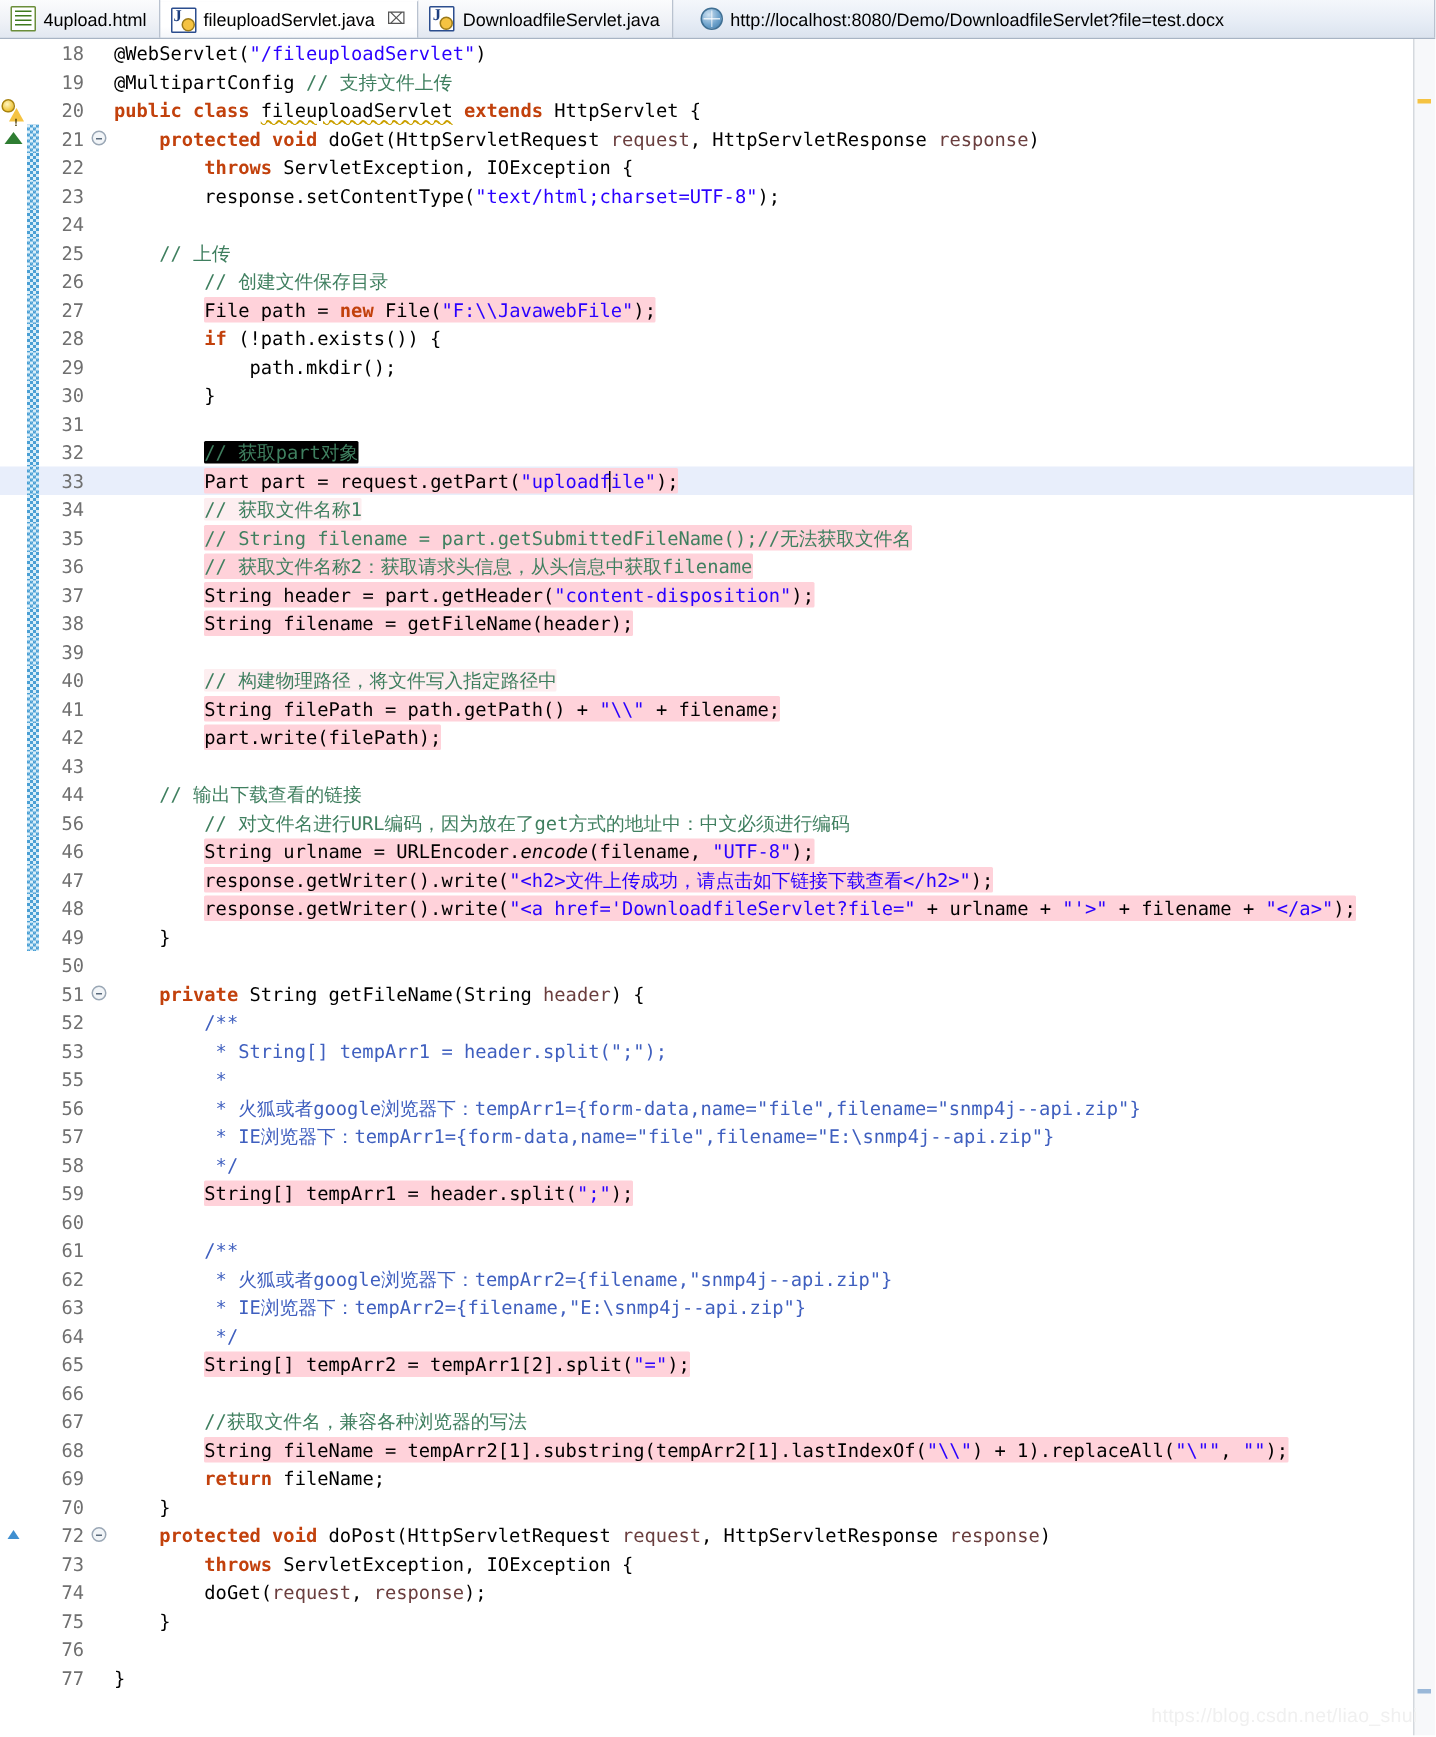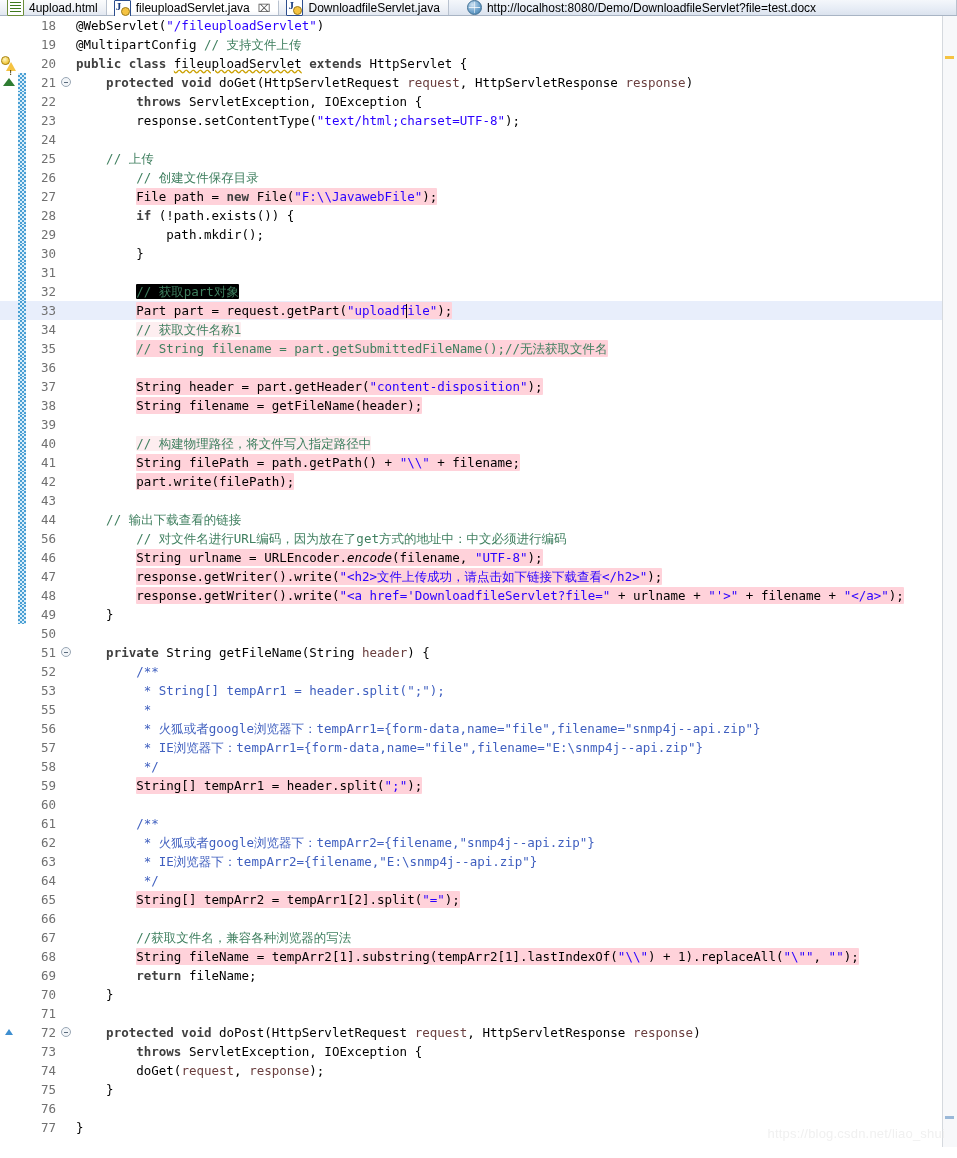--- a/index.html
+++ b/index.html
@@ -10,21 +10,21 @@
   body {
     width: 957px;
     height: 1158px;
     font-family: "DejaVu Sans Mono", "Liberation Mono", monospace;
     overflow: hidden;
     position: relative;
   }
 
   
   .tabbar {
-    height: 16px;
+    height: 26px;
     background: linear-gradient(to bottom, #f6f7f9 0%, #e8ecf2 55%, #dfe5ee 100%);
     border-bottom: 1px solid #a8b4c4;
     display: flex;
     align-items: stretch;
     box-sizing: border-box;
     font-family: "Liberation Sans", sans-serif;
   }
   .tab {
     display: flex;
     align-items: center;
@@ -239,21 +239,21 @@
   .tri-up-sm {
     position: absolute;
     left: 5px; top: 6px;
     width: 0; height: 0;
     border-left: 4px solid transparent;
     border-right: 4px solid transparent;
     border-bottom: 6px solid #3f8fd0;
   }
 
   
-  .kw      { color: #404040; font-weight: bold; }
+  .kw      { color: #c2410c; font-weight: bold; }
   .str     { color: #2a00ff; }
   .cmt     { color: #3f7f5f; }
   .cmt-doc { color: #3f5fbf; }
   .pln     { color: #000000; }
   .prm     { color: #6a3e3e; }
   .mth-it  { font-style: italic; }
   .undl    { text-decoration: underline; text-decoration-style: wavy; text-decoration-color: #caa000; }
 
   
   .hl {
@@ -333,21 +333,21 @@
       <div class="row"><div class="marker"></div><div class="lineno">26</div><div class="fold"></div><div class="code"><span class="pln">        </span><span class="cmt">// 创建文件保存目录</span></div><div class="gutter-change"></div></div>
       <div class="row"><div class="marker"></div><div class="lineno">27</div><div class="fold"></div><div class="code"><span class="pln">        </span><span class="hl"><span class="pln">File </span><span class="pln">path</span><span class="pln"> = </span><span class="kw">new </span><span class="pln">File(</span><span class="str">"F:\\JavawebFile"</span><span class="pln">);</span></span></div><div class="gutter-change"></div></div>
       <div class="row"><div class="marker"></div><div class="lineno">28</div><div class="fold"></div><div class="code"><span class="pln">        </span><span class="kw">if </span><span class="pln">(!path.exists()) {</span></div><div class="gutter-change"></div></div>
       <div class="row"><div class="marker"></div><div class="lineno">29</div><div class="fold"></div><div class="code"><span class="pln">            </span><span class="pln">path.mkdir();</span></div><div class="gutter-change"></div></div>
       <div class="row"><div class="marker"></div><div class="lineno">30</div><div class="fold"></div><div class="code"><span class="pln">        </span><span class="pln">}</span></div><div class="gutter-change"></div></div>
       <div class="row"><div class="marker"></div><div class="lineno">31</div><div class="fold"></div><div class="code"></div><div class="gutter-change"></div></div>
       <div class="row"><div class="marker"></div><div class="lineno">32</div><div class="fold"></div><div class="code"><span class="pln">        </span><span style="background:#000000;border-radius:1px;"><span class="cmt">// 获取part对象</span></span></div><div class="gutter-change"></div></div>
       <div class="row current"><div class="marker"></div><div class="lineno">33</div><div class="fold"></div><div class="code"><span class="pln">        </span><span class="hl"><span class="pln">Part </span><span class="pln">part</span><span class="pln"> = </span><span class="pln">request.getPart(</span><span class="str">"uploadfile"</span><span class="pln">);</span></span><span class="cursor" style="position: absolute; left: 332.88px; top: 3px;"></span></div><div class="gutter-change"></div></div>
       <div class="row"><div class="marker"></div><div class="lineno">34</div><div class="fold"></div><div class="code"><span class="pln">        </span><span style="background:#fdeef0;border-radius:1px;"><span class="cmt">// 获取文件名称1</span></span></div><div class="gutter-change"></div></div>
       <div class="row"><div class="marker"></div><div class="lineno">35</div><div class="fold"></div><div class="code"><span class="pln">        </span><span class="hl"><span class="cmt">// String filename = part.getSubmittedFileName();//无法获取文件名</span></span></div><div class="gutter-change"></div></div>
-      <div class="row"><div class="marker"></div><div class="lineno">36</div><div class="fold"></div><div class="code"><span class="pln">        </span></div><div class="gutter-change"></div></div>
+      <div class="row"><div class="marker"></div><div class="lineno">36</div><div class="fold"></div><div class="code"><span class="pln">        </span><span class="hl"><span class="cmt">// 获取文件名称2：获取请求头信息，从头信息中获取filename</span></span></div><div class="gutter-change"></div></div>
       <div class="row"><div class="marker"></div><div class="lineno">37</div><div class="fold"></div><div class="code"><span class="pln">        </span><span class="hl"><span class="pln">String </span><span class="pln">header</span><span class="pln"> = part.getHeader(</span><span class="str">"content-disposition"</span><span class="pln">);</span></span></div><div class="gutter-change"></div></div>
       <div class="row"><div class="marker"></div><div class="lineno">38</div><div class="fold"></div><div class="code"><span class="pln">        </span><span class="hl"><span class="pln">String filename = getFileName(header);</span></span></div><div class="gutter-change"></div></div>
       <div class="row"><div class="marker"></div><div class="lineno">39</div><div class="fold"></div><div class="code"></div><div class="gutter-change"></div></div>
       <div class="row"><div class="marker"></div><div class="lineno">40</div><div class="fold"></div><div class="code"><span class="pln">        </span><span style="background:#fdeef0;border-radius:1px;"><span class="cmt">// 构建物理路径，将文件写入指定路径中</span></span></div><div class="gutter-change"></div></div>
       <div class="row"><div class="marker"></div><div class="lineno">41</div><div class="fold"></div><div class="code"><span class="pln">        </span><span class="hl"><span class="pln">String filePath = path.getPath() + </span><span class="str">"\\"</span><span class="pln"> + filename;</span></span></div><div class="gutter-change"></div></div>
       <div class="row"><div class="marker"></div><div class="lineno">42</div><div class="fold"></div><div class="code"><span class="pln">        </span><span class="hl"><span class="pln">part.write(filePath);</span></span></div><div class="gutter-change"></div></div>
       <div class="row"><div class="marker"></div><div class="lineno">43</div><div class="fold"></div><div class="code"></div><div class="gutter-change"></div></div>
       <div class="row"><div class="marker"></div><div class="lineno">44</div><div class="fold"></div><div class="code"><span class="pln">    </span><span class="cmt">// 输出下载查看的链接</span></div><div class="gutter-change"></div></div>
       <div class="row"><div class="marker"></div><div class="lineno">56</div><div class="fold"></div><div class="code"><span class="pln">        </span><span class="cmt">// 对文件名进行URL编码，因为放在了get方式的地址中：中文必须进行编码</span></div><div class="gutter-change"></div></div>
       <div class="row"><div class="marker"></div><div class="lineno">46</div><div class="fold"></div><div class="code"><span class="pln">        </span><span class="hl"><span class="pln">String urlname = URLEncoder.</span><span class="pln mth-it">encode</span><span class="pln">(filename, </span><span class="str">"UTF-8"</span><span class="pln">);</span></span></div><div class="gutter-change"></div></div>
@@ -367,21 +367,20 @@
       <div class="row"><div class="marker"></div><div class="lineno">61</div><div class="fold"></div><div class="code"><span class="pln">        </span><span class="cmt-doc">/**</span></div></div>
       <div class="row"><div class="marker"></div><div class="lineno">62</div><div class="fold"></div><div class="code"><span class="pln">        </span><span class="cmt-doc"> * 火狐或者google浏览器下：tempArr2={filename,"snmp4j--api.zip"}</span></div></div>
       <div class="row"><div class="marker"></div><div class="lineno">63</div><div class="fold"></div><div class="code"><span class="pln">        </span><span class="cmt-doc"> * IE浏览器下：tempArr2={filename,"E:\snmp4j--api.zip"}</span></div></div>
       <div class="row"><div class="marker"></div><div class="lineno">64</div><div class="fold"></div><div class="code"><span class="pln">        </span><span class="cmt-doc"> */</span></div></div>
       <div class="row"><div class="marker"></div><div class="lineno">65</div><div class="fold"></div><div class="code"><span class="pln">        </span><span class="hl"><span class="pln">String[] tempArr2 = tempArr1[2].split(</span><span class="str">"="</span><span class="pln">);</span></span></div></div>
       <div class="row"><div class="marker"></div><div class="lineno">66</div><div class="fold"></div><div class="code"></div></div>
       <div class="row"><div class="marker"></div><div class="lineno">67</div><div class="fold"></div><div class="code"><span class="pln">        </span><span class="cmt">//获取文件名，兼容各种浏览器的写法</span></div></div>
       <div class="row"><div class="marker"></div><div class="lineno">68</div><div class="fold"></div><div class="code"><span class="pln">        </span><span class="hl"><span class="pln">String fileName = tempArr2[1].substring(tempArr2[1].lastIndexOf(</span><span class="str">"\\"</span><span class="pln">) + 1).replaceAll(</span><span class="str">"\""</span><span class="pln">, </span><span class="str">""</span><span class="pln">);</span></span></div></div>
       <div class="row"><div class="marker"></div><div class="lineno">69</div><div class="fold"></div><div class="code"><span class="pln">        </span><span class="kw">return </span><span class="pln">fileName;</span></div></div>
       <div class="row"><div class="marker"></div><div class="lineno">70</div><div class="fold"></div><div class="code"><span class="pln">    </span><span class="pln">}</span></div></div>
-      <div class="row"><div class="marker"></div><div class="lineno">71</div><div class="fold"></div><div class="code"></div></div>
       <div class="row"><div class="marker"><span class="tri-up-sm"></span></div><div class="lineno">72</div><div class="fold"><span class="fold-minus"></span></div><div class="code"><span class="pln">    </span><span class="kw">protected void </span><span class="pln">doPost(HttpServletRequest </span><span class="prm">request</span><span class="pln">, HttpServletResponse </span><span class="prm">response</span><span class="pln">)</span></div></div>
       <div class="row"><div class="marker"></div><div class="lineno">73</div><div class="fold"></div><div class="code"><span class="pln">        </span><span class="kw">throws </span><span class="pln">ServletException, IOException {</span></div></div>
       <div class="row"><div class="marker"></div><div class="lineno">74</div><div class="fold"></div><div class="code"><span class="pln">        </span><span class="pln">doGet(</span><span class="prm">request</span><span class="pln">, </span><span class="prm">response</span><span class="pln">);</span></div></div>
       <div class="row"><div class="marker"></div><div class="lineno">75</div><div class="fold"></div><div class="code"><span class="pln">    </span><span class="pln">}</span></div></div>
       <div class="row"><div class="marker"></div><div class="lineno">76</div><div class="fold"></div><div class="code"></div></div>
       <div class="row"><div class="marker"></div><div class="lineno">77</div><div class="fold"></div><div class="code"><span class="pln">}</span></div></div>
     </div>
   <div class="overview" id="overview">
       <div class="ov-mark" style="top: 40px; background: rgb(245, 195, 66);"></div>
       <div class="ov-mark" style="top: 1100px; background: rgb(154, 184, 216);"></div>

